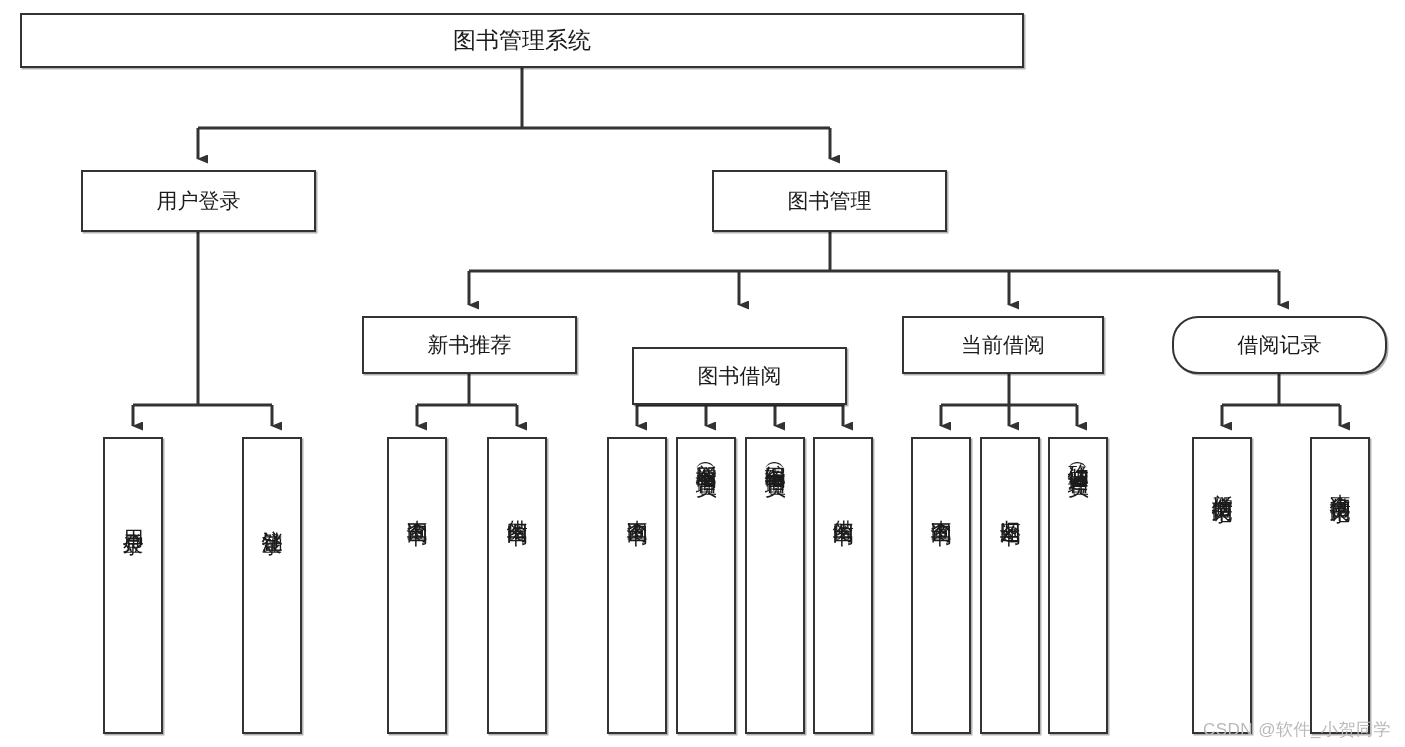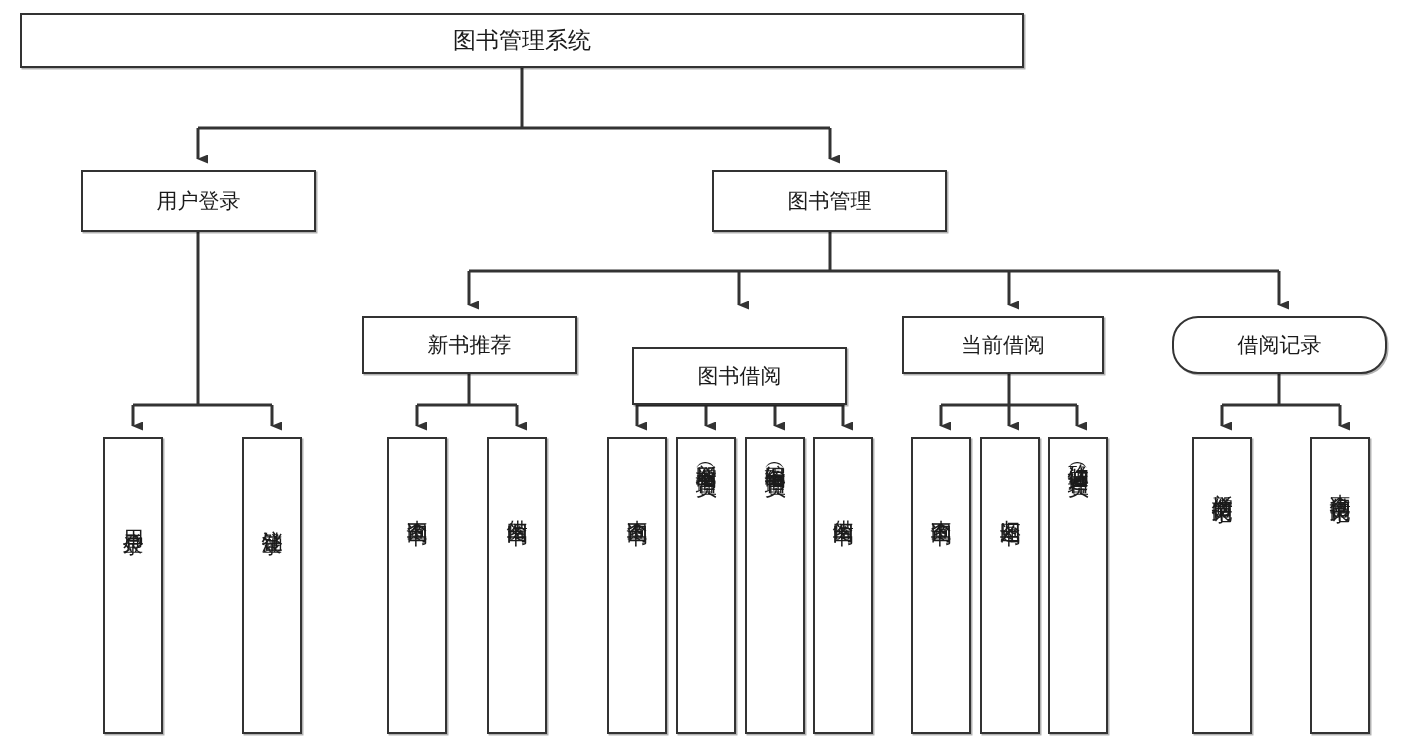--- a/index.html
+++ b/index.html
@@ -171,14 +171,15 @@
     <span class="leaf-label" style="margin-top:2px;">确认归还（管理员）</span>
   </div>
 
   <div class="node leaf" style="left:1192px;top:437px;width:60px;height:297px;">
     <span class="leaf-label" style="margin-top:32px;">新增借阅记录</span>
   </div>
   <div class="node leaf" style="left:1310px;top:437px;width:60px;height:297px;">
     <span class="leaf-label" style="margin-top:32px;">查询借阅记录</span>
   </div>
 
+  <div class="watermark">CSDN @软件_小贺同学</div>
 
 </div>
 
 </body></html>

